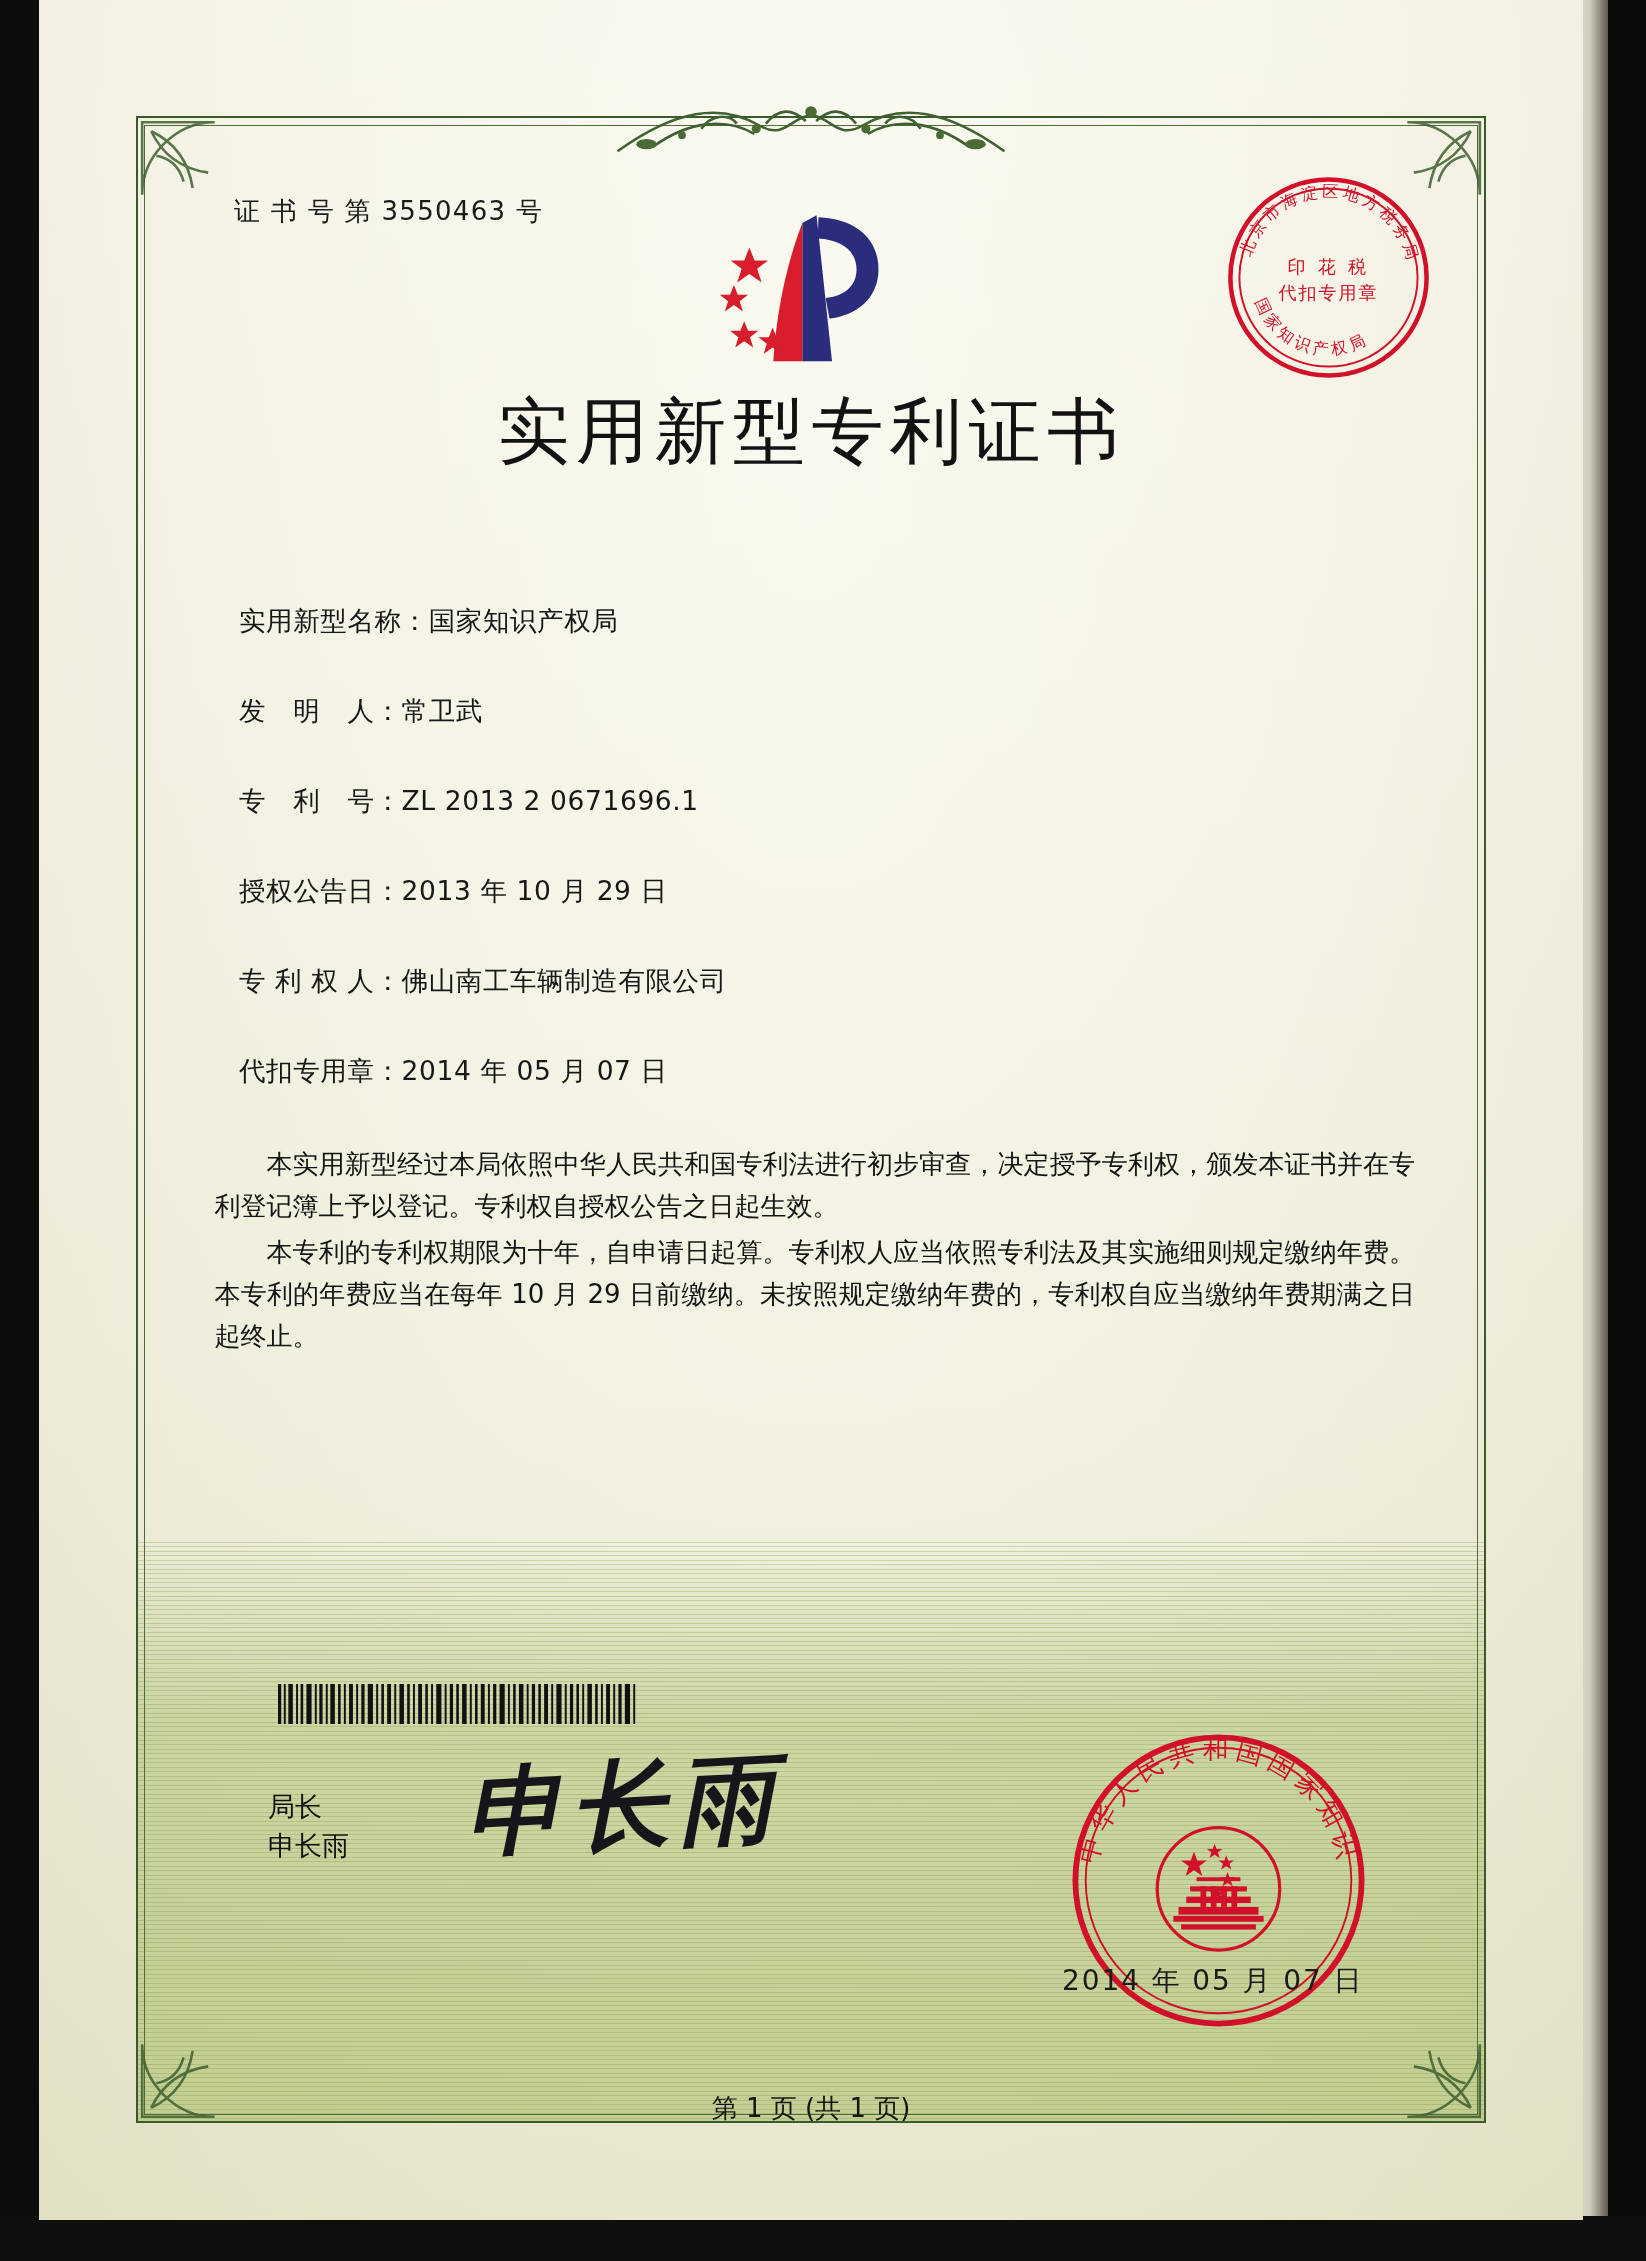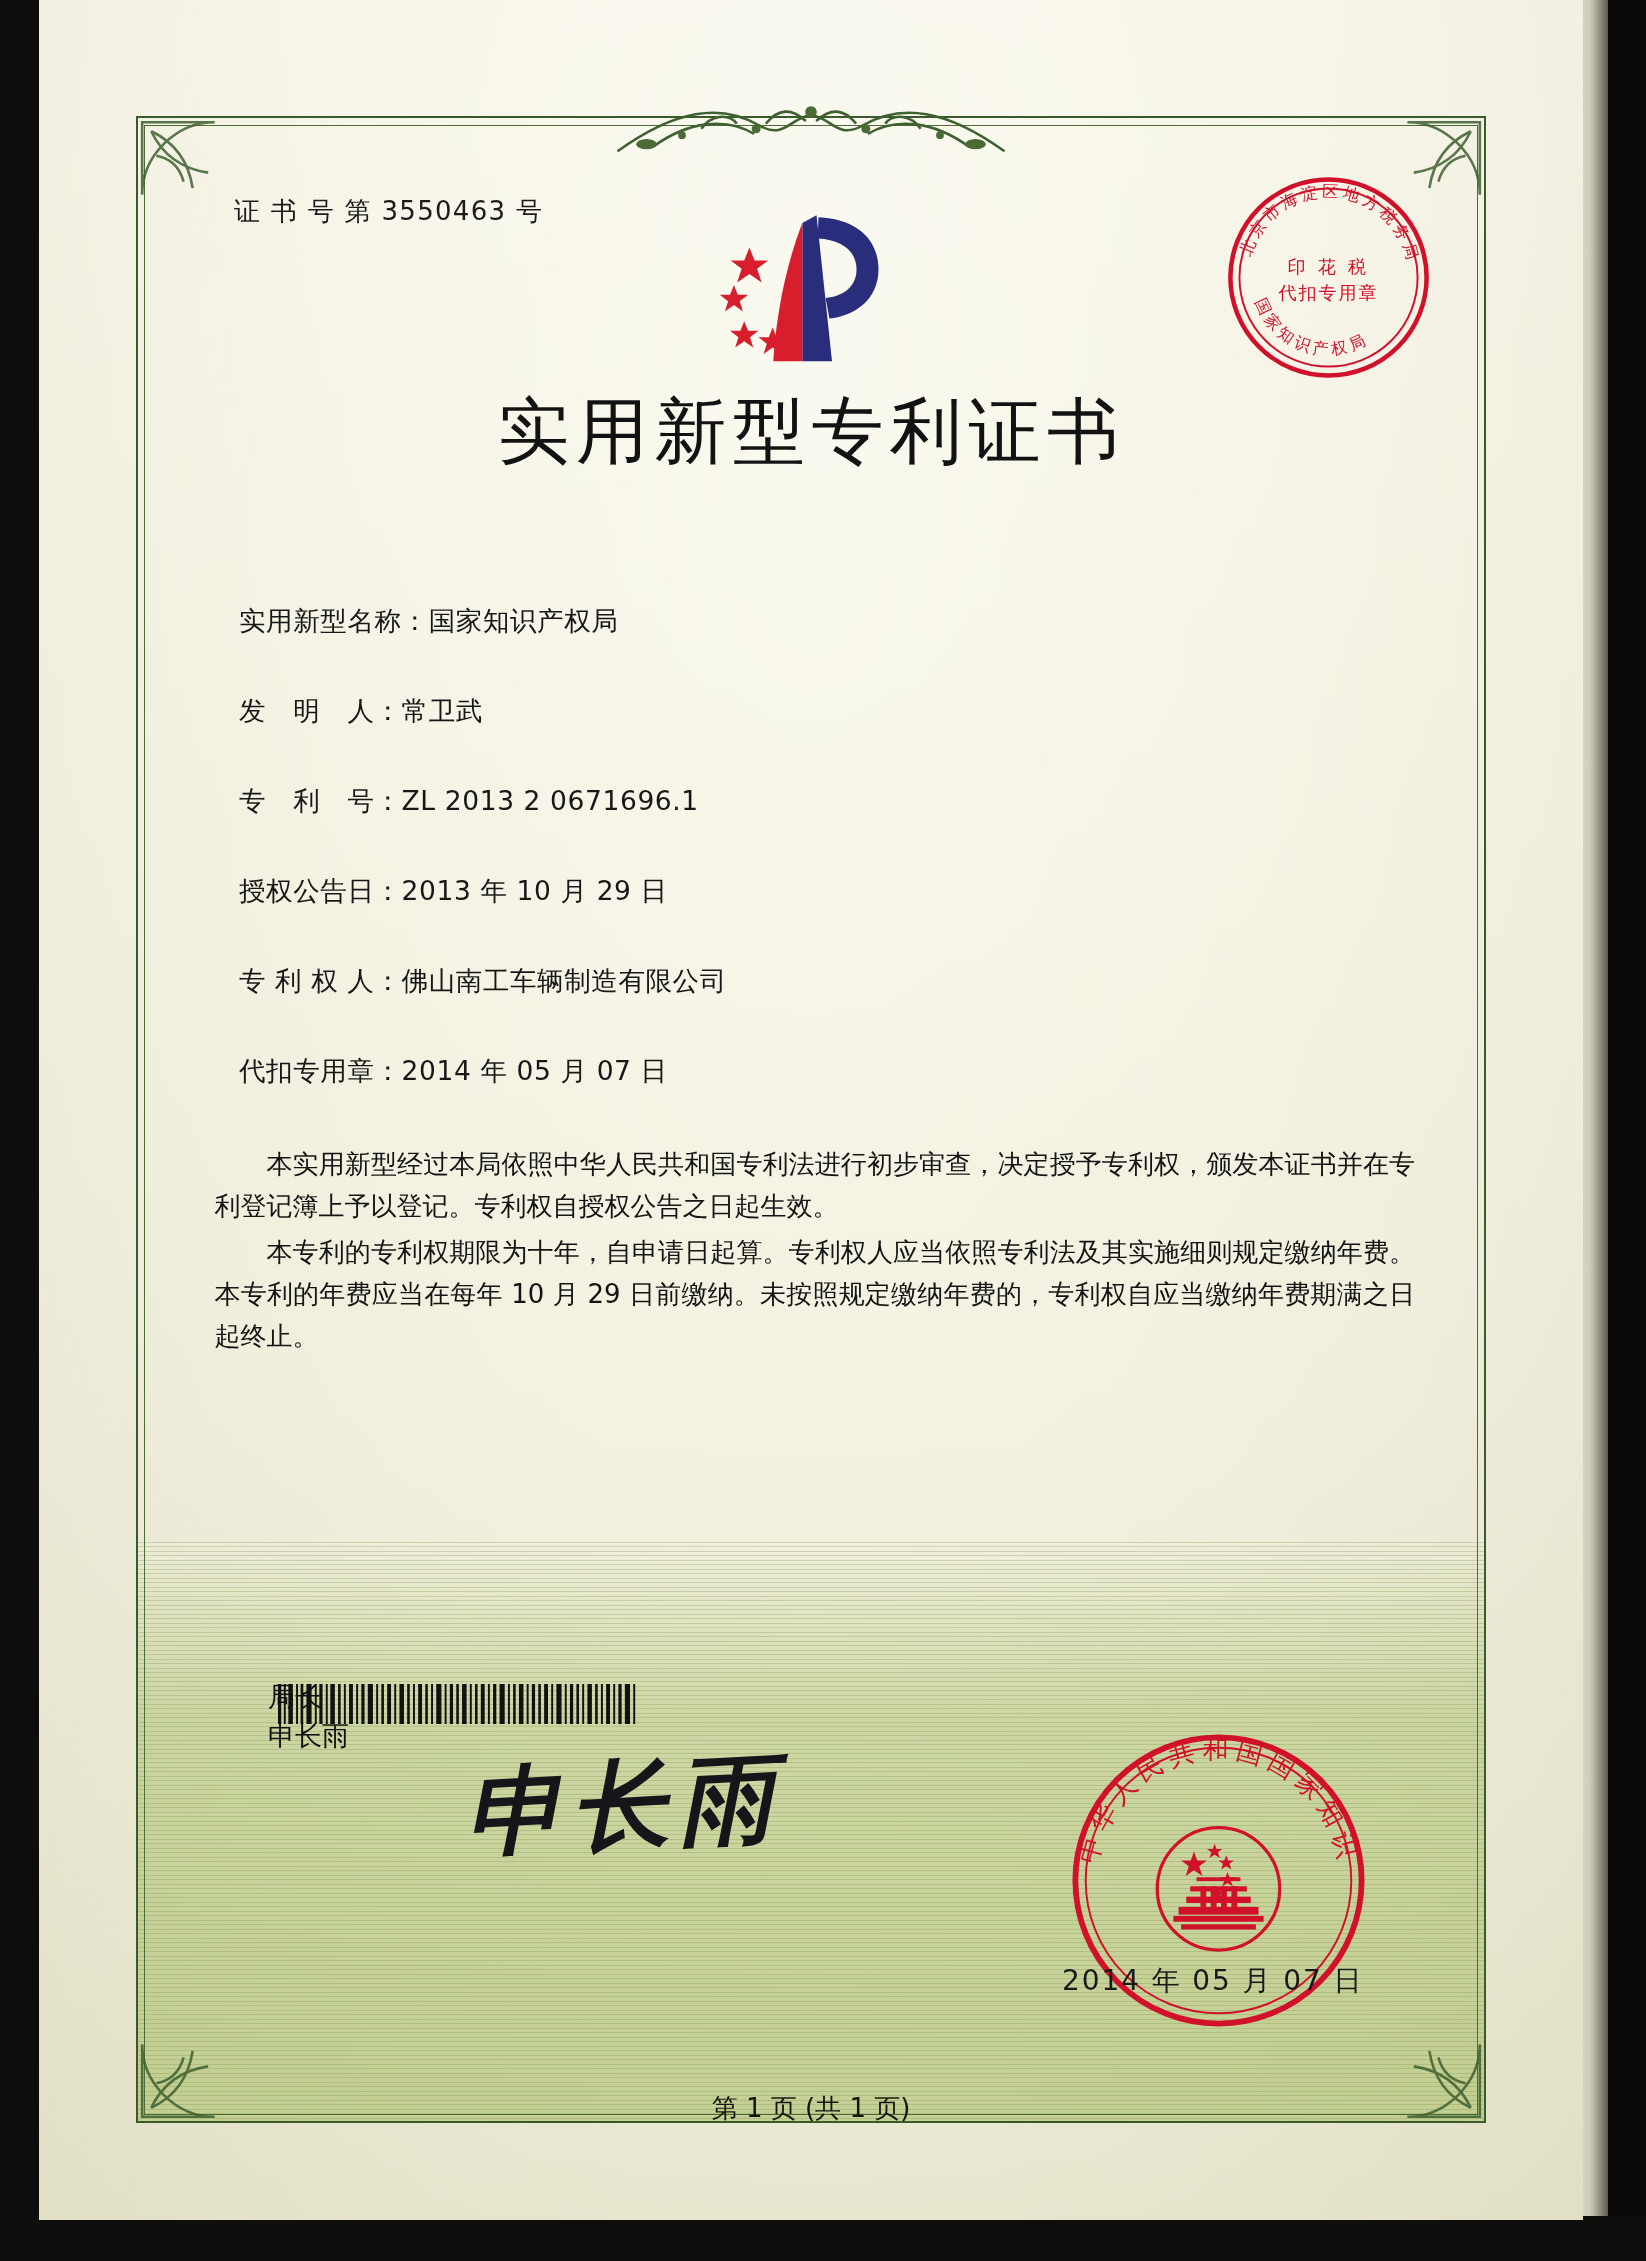--- a/index.html
+++ b/index.html
@@ -175,26 +175,26 @@
     top: 1684px;
     width: 394px;
     height: 40px;
     z-index: 6;
   }
 
   
   .sig-block {
     position: absolute;
     left: 229px;
-    top: 1680px;
+    top: 1788px;
     z-index: 6;
     font-size: 27px;
     line-height: 1.45;
     color: #111;
-    font-family: Liberation Mono, monospace;
+    font-family: Liberation Serif, serif;
   }
   .sig-script {
     position: absolute;
     left: 426px;
     top: 1742px;
     z-index: 6;
     font-family: "DejaVu Serif", "Liberation Serif", serif;
     font-size: 97px;
     font-weight: bold;
     font-style: italic;

